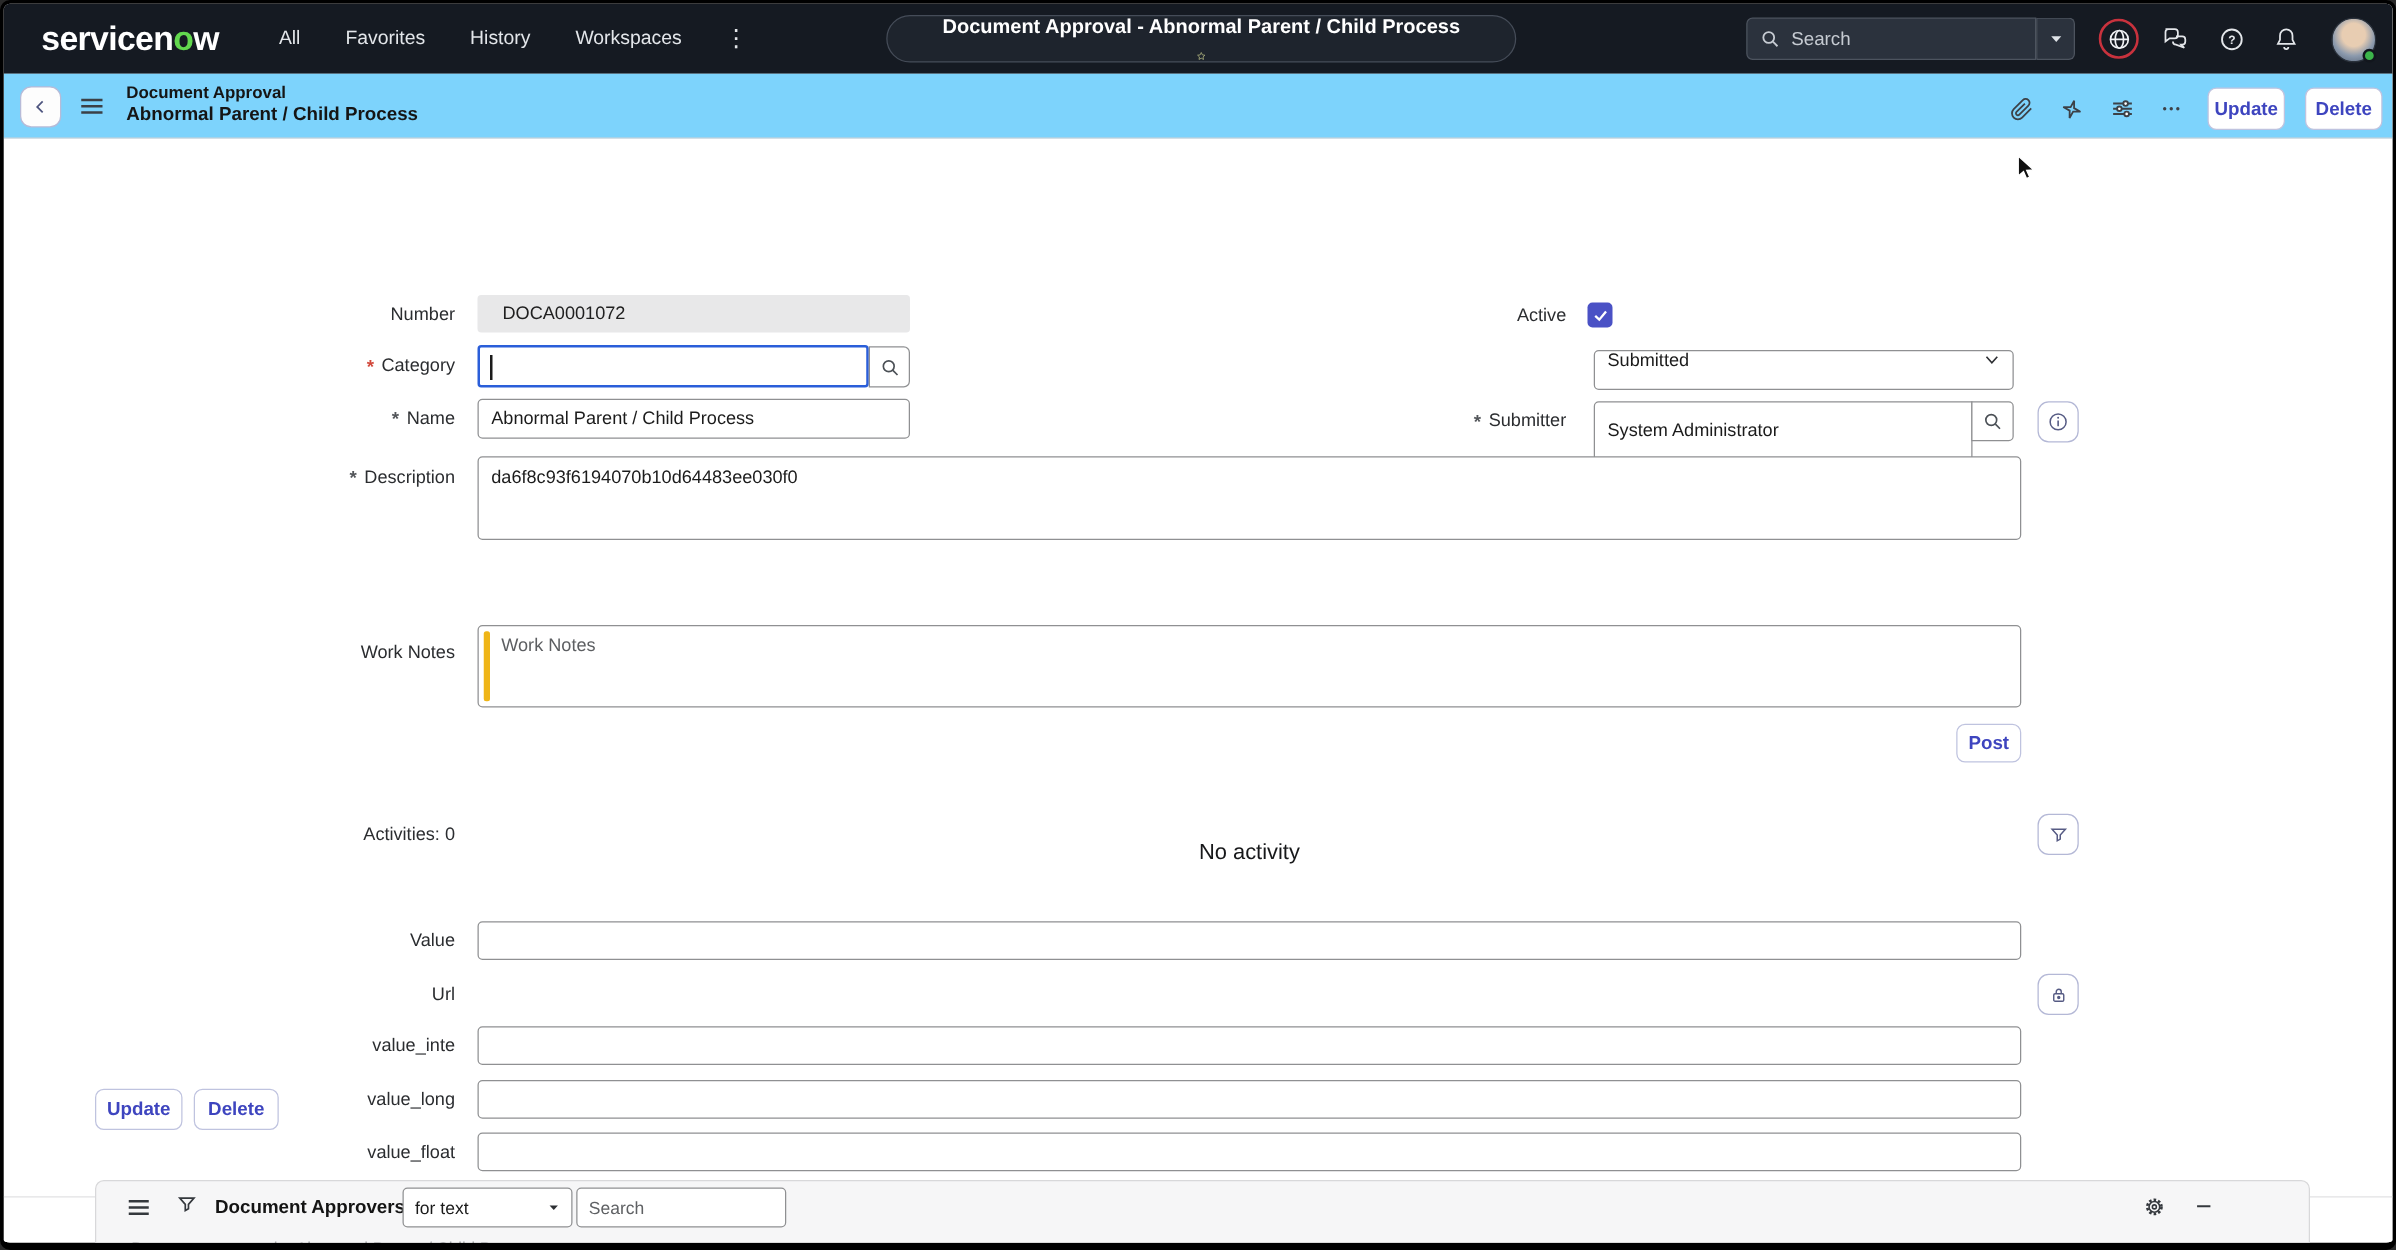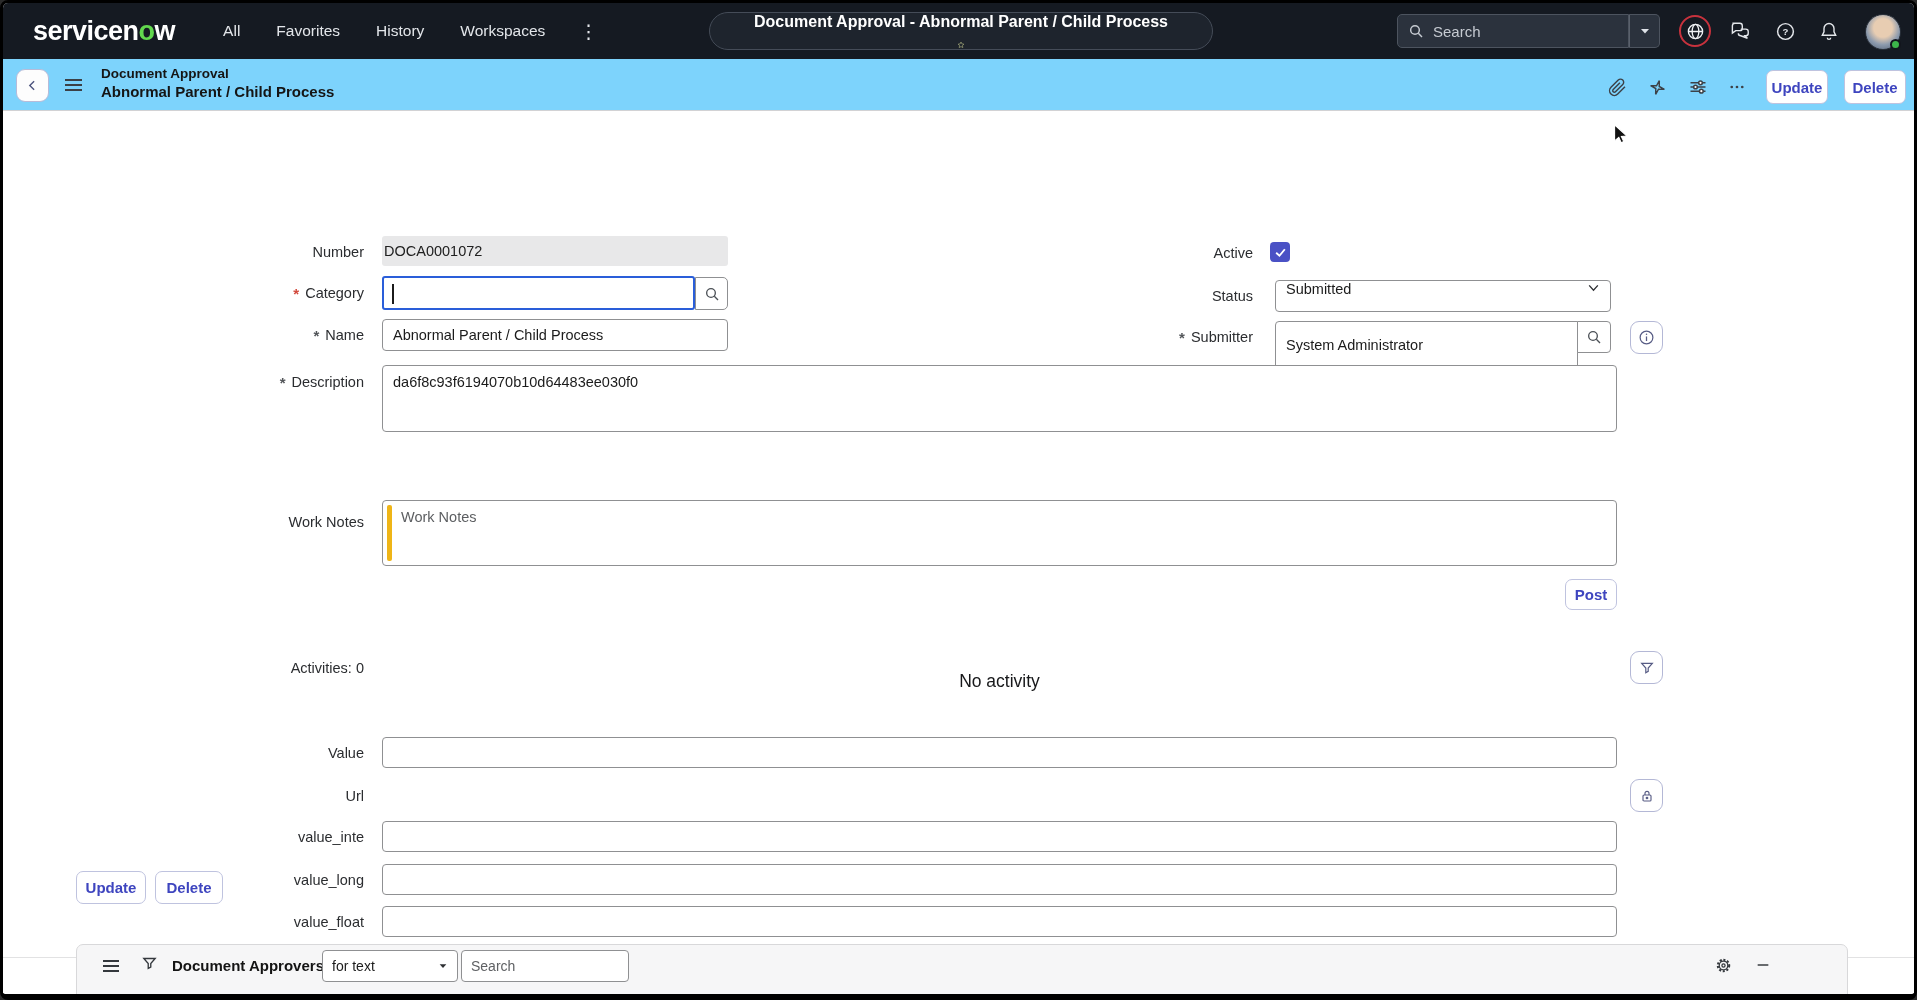--- a/index.html
+++ b/index.html
@@ -55,21 +55,21 @@
   
   .form{ position:absolute; left:0; top:108px; width:100%; height:892px; background:#fff; }
   .lbl{ position:absolute; font-size:14.5px; color:#2b2d30; display:flex; align-items:center; justify-content:flex-end; gap:6px; height:32px; white-space:nowrap; }
   .lbl-left{ left:0; width:361px; }
   .lbl-right{ left:880px; width:370px; }
   .req{ font-size:15px; font-weight:bold; line-height:1; }
   .req-red{ color:#d2493c; }
   .req-gray{ color:#53565a; }
   .fld{ position:absolute; background:#fff; border:1px solid #8f9092; border-radius:4px; font-size:14.5px; color:#1b1b1b; padding:0 10px; font-family:inherit; outline:none; }
   textarea.fld{ resize:none; padding-top:7px; line-height:1.35; }
-  .readonly-fld{ position:absolute; background:#e8e8e9; border:none; border-radius:3px; font-size:14.5px; color:#202020; padding:0 2px; display:flex; align-items:center; }
+  .readonly-fld{ position:absolute; background:#e8e8e9; border:none; border-radius:3px; font-size:14.5px; color:#202020; padding:0 20px; display:flex; align-items:center; }
   .focus-fld{ border:2px solid #2a5ed9; border-radius:3px; }
   .caret{ position:absolute; left:8px; top:6px; width:1.5px; height:20px; background:#1b1b1b; }
   .seg-btn{ position:absolute; background:#fff; border:1px solid #8f9092; display:flex; align-items:center; justify-content:center; cursor:pointer; }
   .checkbox{ position:absolute; width:20px; height:20px; background:#4a51c5; border-radius:4px; display:flex; align-items:center; justify-content:center; cursor:pointer; }
   .selectbox{ position:absolute; background:#fff; border:1px solid #8f9092; border-radius:4px; display:flex; align-items:flex-start; justify-content:space-between; padding:0 10px; font-size:14.5px; color:#1b1b1b; cursor:pointer; }
   .icon-sq-btn{ position:absolute; width:33px; height:33px; background:#fff; border:1px solid #b4b8d6; border-radius:9px; display:flex; align-items:center; justify-content:center; cursor:pointer; }
   .wn-bar{ position:absolute; left:4px; top:4px; bottom:4px; width:5px; background:#efb517; border-radius:2px; }
   .wn-placeholder{ position:absolute; left:18px; top:8px; font-size:14.5px; color:#5c5e61; }
   .no-activity{ position:absolute; left:379px; top:560px; width:1235px; text-align:center; font-size:17.5px; font-weight:500; color:#17181a; }
   .divider{ position:absolute; left:0px; top:846px; width:100%; height:1px; background:#e2e2e3; }
@@ -222,23 +222,20 @@
     <div class="fld focus-fld" style="left:379px; top:165px; width:313px; height:34px;">
       <span class="caret"></span>
     </div>
     <div class="seg-btn" style="left:692px; top:166px; width:33px; height:33px; border-radius:0 5px 5px 0;">
       <svg width="16" height="16" viewBox="0 0 24 24" fill="none" stroke="#4b5056" stroke-width="2">
           <circle cx="10.5" cy="10.5" r="6.5"></circle>
           <line x1="15.5" y1="15.5" x2="21" y2="21"></line>
         </svg>
     </div>
 
-    <div class="lbl lbl-right" style="top:169px;">
-        <span>Status</span>
-      </div>
     <div class="selectbox" style="left:1272px; top:169px; width:336px; height:32px;">
       <span>Submitted</span>
       <svg width="13" height="13" viewBox="0 0 24 24" fill="none" stroke="#2d2f33" stroke-width="2.4">
           <polyline points="4 8 12 17 20 8"></polyline>
         </svg>
     </div>
 
     <div class="lbl lbl-left" style="top:208px;">
         <span class="req req-gray">*</span>
         <span>Name</span>

